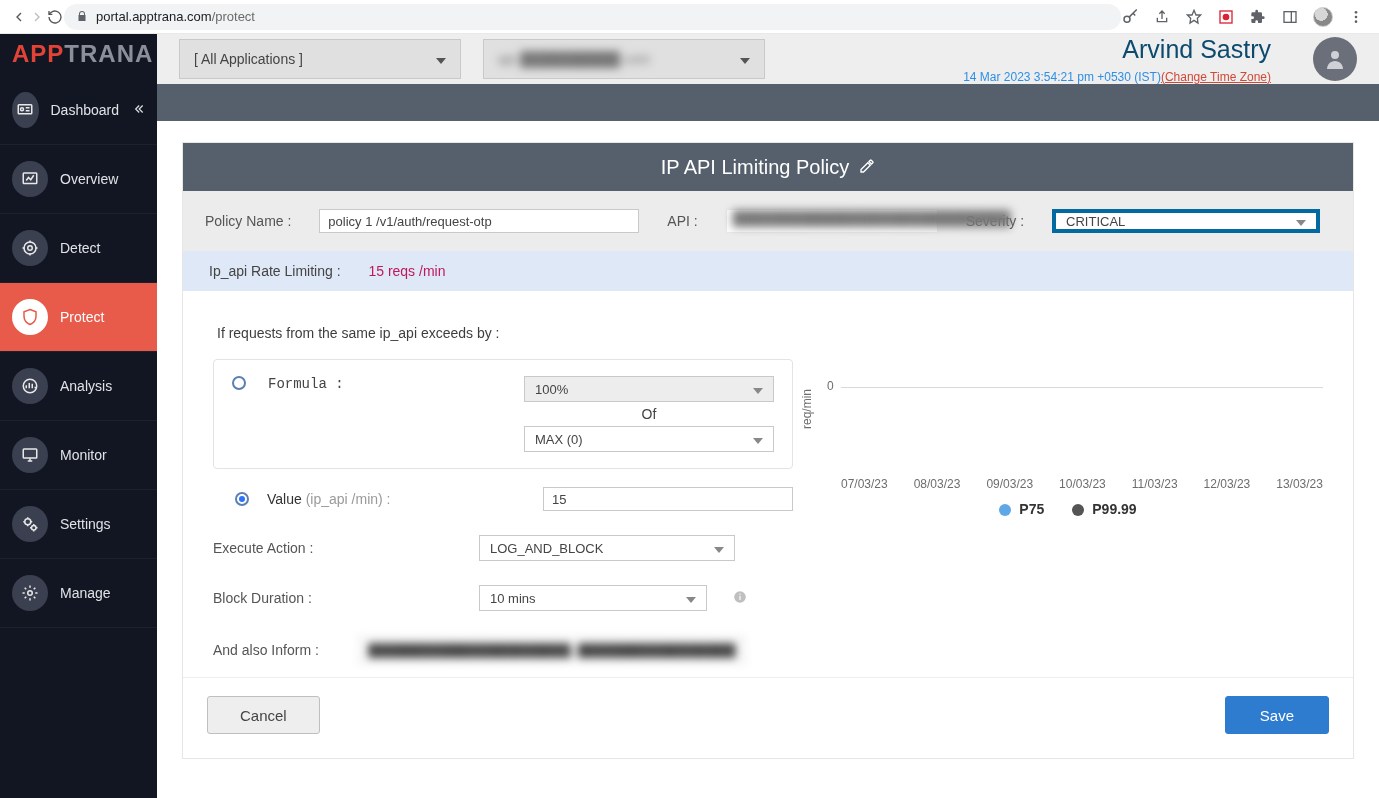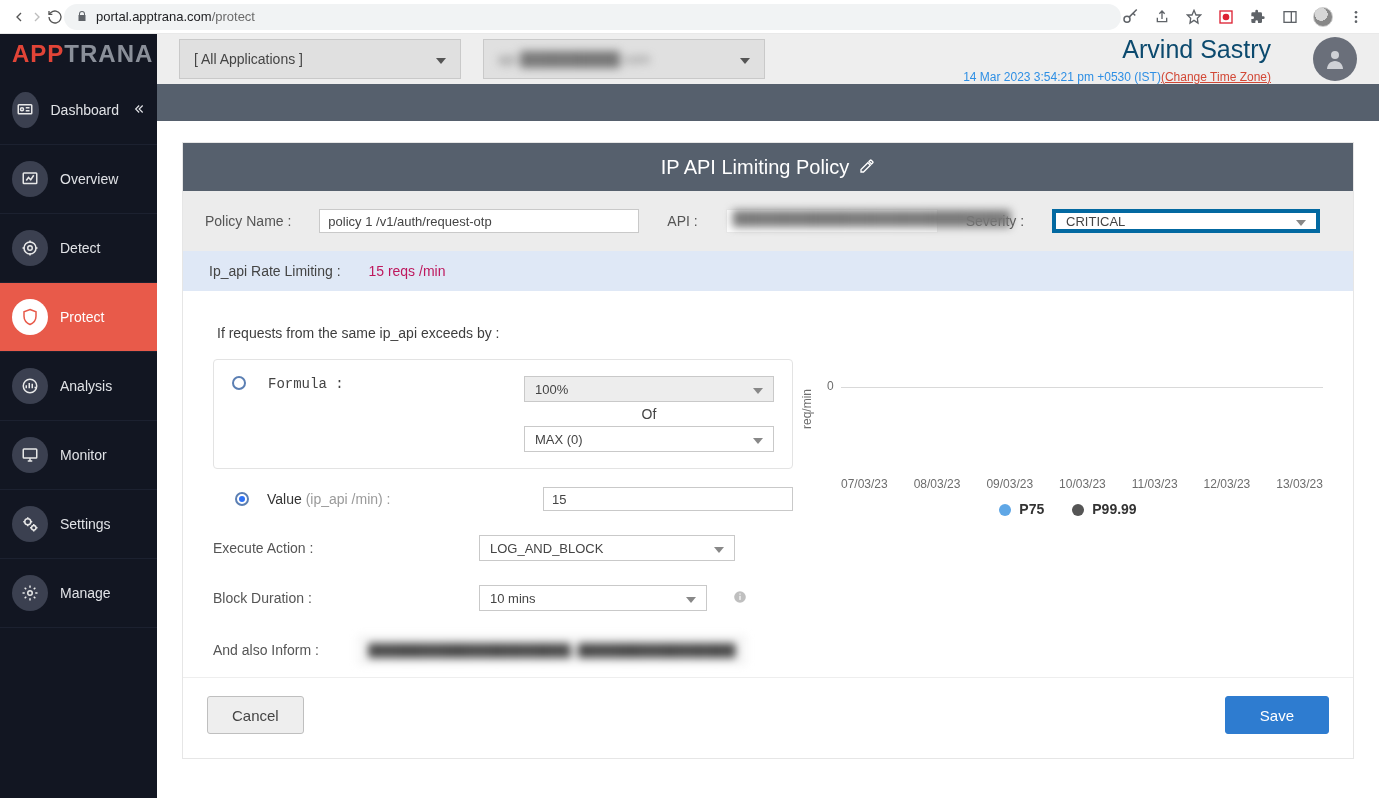--- a/index.html
+++ b/index.html
@@ -99,21 +99,21 @@
 .chart .ylab{ position:absolute; left:-6px; top:50%; transform:translate(-50%, -50%) rotate(-90deg); color:#6d6d6d; font-size:12px; white-space:nowrap;}
 .chart .ytick{ position:absolute; left:14px; top:60px; color:#6d6d6d; font-size:12px;}
 .chart .axis-line{ position:absolute; left:28px; right:0; top:68px; height:1px; background:#d9d9d9;}
 .chart .xticks{ position:absolute; left:28px; right:0; bottom:8px; display:flex; justify-content:space-between; color:#6d6d6d; font-size:12px;text-align:center;}
 .legend{ display:flex; gap:28px; justify-content:center; margin-top:2px; font-weight:600; color:#333;}
 .legend .dot{ width:12px; height:12px; border-radius:50%; display:inline-block; margin-right:8px; vertical-align:middle;}
 .legend .dot.blue{ background:#5fa7e6;} .legend .dot.dark{ background:#555;}
 
 
 .panel-footer{ border-top:1px solid #eee; display:flex; justify-content:space-between; padding:18px 24px 24px;}
-.btn{ height:38px; padding:0 24px; border-radius:3px; border:1px solid #bfbfbf; background:#eeeeee; color:#444; cursor:pointer; font-size:15px;}
+.btn{ height:38px; padding:0 32px; border-radius:3px; border:1px solid #bfbfbf; background:#eeeeee; color:#444; cursor:pointer; font-size:15px;}
 .btn.primary{ background:#2e7cd0; border-color:#2e7cd0; color:#fff; padding:0 34px;}
 
 
 .caret::after{ content:""; display:inline-block; width:0; height:0; border-left:5px solid transparent; border-right:5px solid transparent; border-top:6px solid #555;}
 .caret.light::after{ border-top-color:#888;}
 
 
 .main::-webkit-scrollbar{ width:12px;} .main::-webkit-scrollbar-thumb{ background:#c7c7c7;} .main::-webkit-scrollbar-track{ background:#f0f0f0;}
 </style>
 </head>

